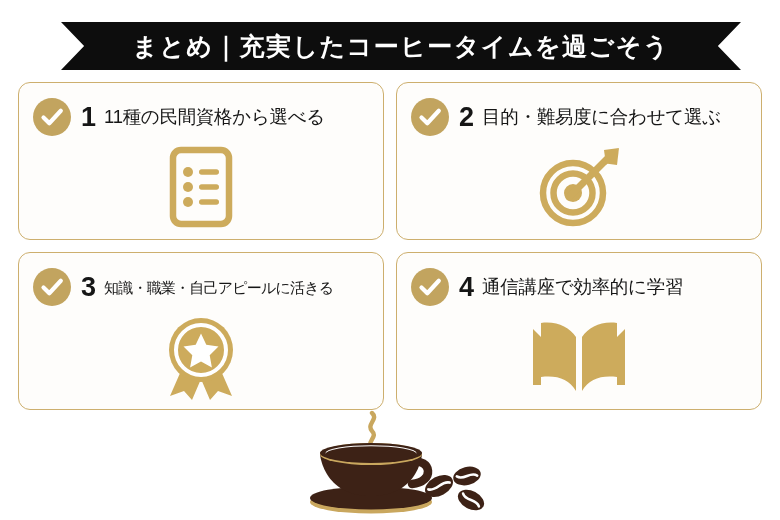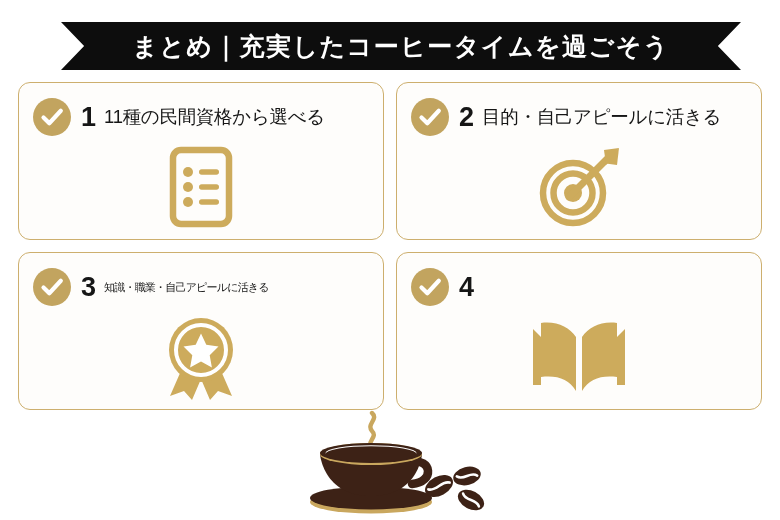--- a/index.html
+++ b/index.html
@@ -98,21 +98,21 @@
     margin-left: 2px;
   }
   .card-text {
     font-size: 18.5px;
     font-weight: normal;
     color: #161616;
     line-height: 1;
     letter-spacing: -0.3px;
     white-space: nowrap;
   }
-  .card-text.sm { font-size: 11px; letter-spacing: -0.8px; text-align: center; }
+  .card-text.sm { font-size: 15px; letter-spacing: -0.8px; text-align: center; }
   .card-icon {
     position: absolute;
     left: 0;
     right: 0;
     top: 58px;
     height: 92px;
     display: flex;
     align-items: center;
     justify-content: center;
   }
@@ -166,21 +166,21 @@
   </div>
 
   <div class="card">
     <div class="card-head">
       <span class="check-badge">
         <svg width="38" height="38" viewBox="0 0 38 38" aria-hidden="true">
           <path d="M10.5 19.4 L16.3 25.2 L27.8 12.8" fill="none" stroke="#ffffff" stroke-width="4.2" stroke-linecap="round" stroke-linejoin="round"></path>
         </svg>
       </span>
       <span class="card-num">2</span>
-      <span class="card-text">目的・自己アピールに活きる</span>
+      <span class="card-text">目的・難易度に合わせて選ぶ</span>
     </div>
     <div class="card-icon">
       <svg width="92" height="88" viewBox="0 0 92 88" aria-hidden="true">
         <g fill="none" stroke="#cdab5c" stroke-width="6.5">
           <circle cx="40" cy="50" r="30"></circle>
           <circle cx="40" cy="50" r="19.5"></circle>
         </g>
         <circle cx="40" cy="50" r="9" fill="#cdab5c"></circle>
         <path d="M36 54 L74 16" stroke="#cdab5c" stroke-width="7" stroke-linecap="round" fill="none"></path>
         <path d="M86 5 L84 22 L69 20 Z" fill="#cdab5c"></path>
@@ -212,20 +212,21 @@
   </div>
 
   <div class="card">
     <div class="card-head">
       <span class="check-badge">
         <svg width="38" height="38" viewBox="0 0 38 38" aria-hidden="true">
           <path d="M10.5 19.4 L16.3 25.2 L27.8 12.8" fill="none" stroke="#ffffff" stroke-width="4.2" stroke-linecap="round" stroke-linejoin="round"></path>
         </svg>
       </span>
       <span class="card-num">4</span>
+      <span class="card-text">通信講座で効率的に学習</span>
     </div>
     <div class="card-icon">
       <svg width="104" height="84" viewBox="0 0 104 84" aria-hidden="true">
         <path d="M6 14 L6 70 L14 70 L14 22 Z" fill="#cdab5c"></path>
         <path d="M98 14 L98 70 L90 70 L90 22 Z" fill="#cdab5c"></path>
         <path d="M14 8 C30 6 42 12 49 22 L49 76
                  C42 64 30 60 14 62 Z" fill="#cdab5c"></path>
         <path d="M90 8 C74 6 62 12 55 22 L55 76
                  C62 64 74 60 90 62 Z" fill="#cdab5c"></path>
       </svg>

